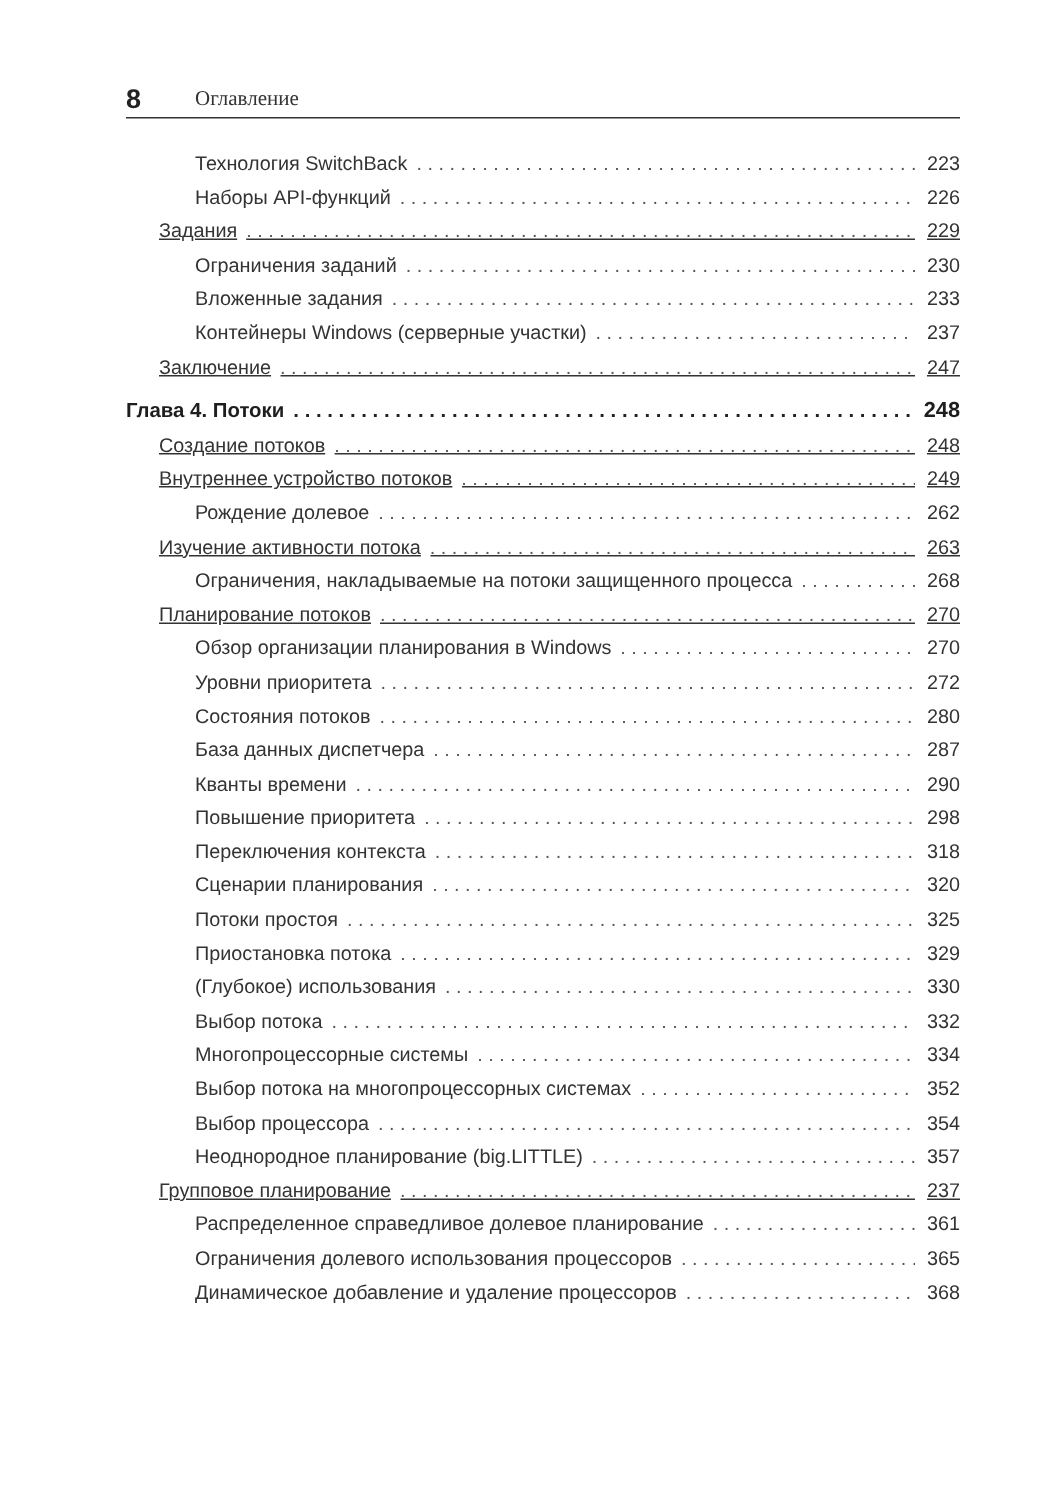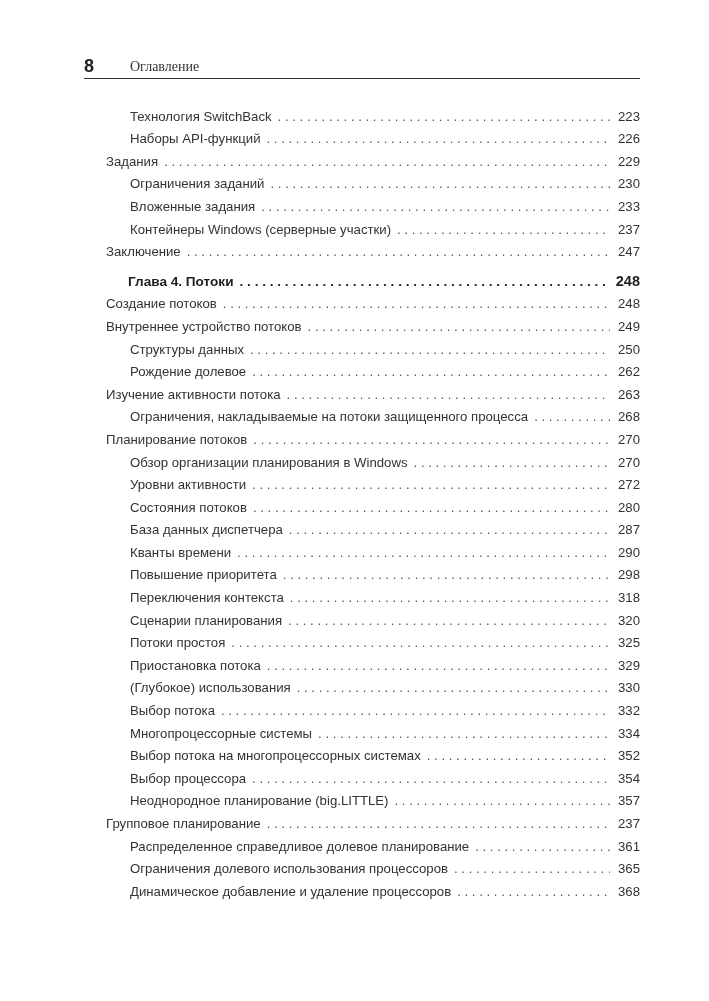--- a/index.html
+++ b/index.html
@@ -14,25 +14,25 @@
   .page-number {
     position: absolute; left: 0; top: 0; font-size: 18px; font-weight: bold; color: #222;
   }
   .running-title {
     position: absolute; left: 46px; top: 3px; font-size: 14px; color: #333; font-family: Liberation Serif, serif;
   }
   .toc {
     position: absolute; left: 84px; top: 101px; width: 556px;
   }
   .toc-row {
-    display: flex; align-items: flex-end; height: 22.6px; font-size: 13.2px; color: #333;
-  }
-  .toc-row.level-1 { padding-left: 22px; }
+    display: flex; align-items: flex-start; height: 22.6px; font-size: 13.2px; color: #333;
+  }
+  .toc-row.level-1 { padding-left: 22px; text-decoration: underline; }
   .toc-row.level-2 { padding-left: 46px; }
-  .toc-row.level-0 { font-weight: bold; color: #1e1e1e; font-size: 13.6px; margin-left: 44px; }
+  .toc-row.level-0 { font-weight: bold; color: #1e1e1e; font-size: 13.6px; }
   .toc-row.chapter-gap { margin-top: 7px; }
   .toc-row.level-0 .entry-page { font-size: 14.5px; }
   .entry-title { white-space: nowrap; }
   .leader {
     flex: 1; margin: 0 6px; overflow: hidden; white-space: nowrap; color: #555;
     letter-spacing: 3.2px; font-weight: normal;
   }
   .leader::before {
     content: ". . . . . . . . . . . . . . . . . . . . . . . . . . . . . . . . . . . . . . . . . . . . . . . . . . . . . . . . . . . . . . . . . . . . . . . . . . . . . . . . . . . . . . . . . . . . . . . . .";
     letter-spacing: 0;
@@ -93,25 +93,20 @@
       <span class="entry-title">Создание потоков</span>
       <span class="leader"></span>
       <span class="entry-page">248</span>
     </div>
     <div class="toc-row level-1">
       <span class="entry-title">Внутреннее устройство потоков</span>
       <span class="leader"></span>
       <span class="entry-page">249</span>
     </div>
     <div class="toc-row level-2">
-      <span class="entry-title">Структуры данных</span>
-      <span class="leader"></span>
-      <span class="entry-page">250</span>
-    </div>
-    <div class="toc-row level-2">
       <span class="entry-title">Рождение долевое</span>
       <span class="leader"></span>
       <span class="entry-page">262</span>
     </div>
     <div class="toc-row level-1">
       <span class="entry-title">Изучение активности потока</span>
       <span class="leader"></span>
       <span class="entry-page">263</span>
     </div>
     <div class="toc-row level-2">
@@ -123,21 +118,21 @@
       <span class="entry-title">Планирование потоков</span>
       <span class="leader"></span>
       <span class="entry-page">270</span>
     </div>
     <div class="toc-row level-2">
       <span class="entry-title">Обзор организации планирования в Windows</span>
       <span class="leader"></span>
       <span class="entry-page">270</span>
     </div>
     <div class="toc-row level-2">
-      <span class="entry-title">Уровни активности</span>
+      <span class="entry-title">Уровни приоритета</span>
       <span class="leader"></span>
       <span class="entry-page">272</span>
     </div>
     <div class="toc-row level-2">
       <span class="entry-title">Состояния потоков</span>
       <span class="leader"></span>
       <span class="entry-page">280</span>
     </div>
     <div class="toc-row level-2">
       <span class="entry-title">База данных диспетчера</span>

